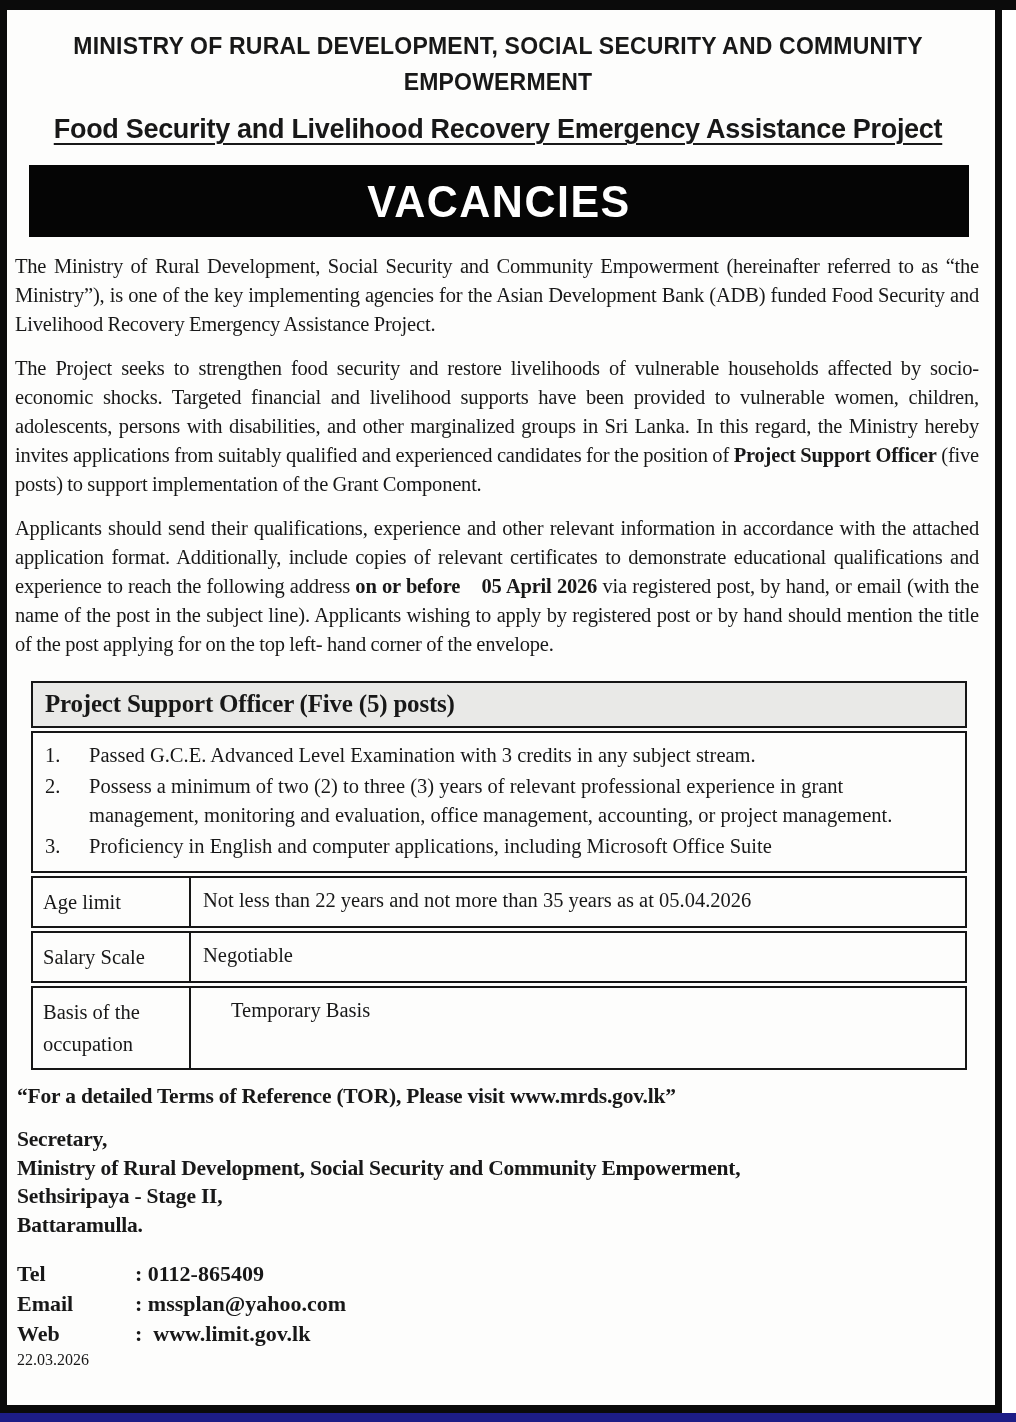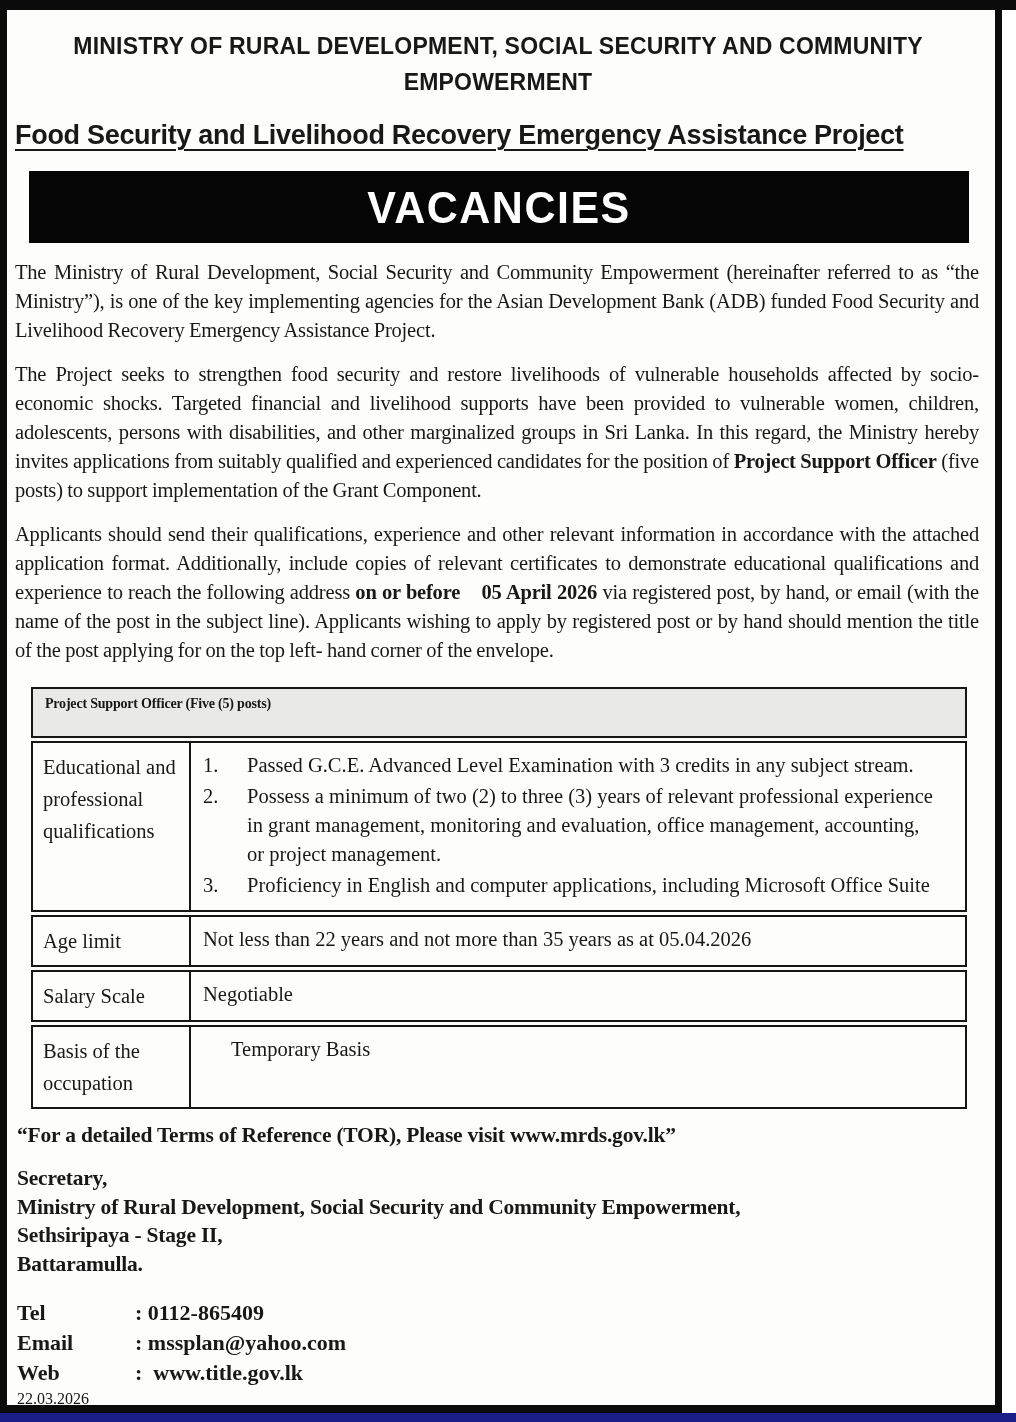--- a/index.html
+++ b/index.html
@@ -39,22 +39,22 @@
     line-height: 36px;
     text-align: center;
     max-width: 900px;
     margin: 8px auto 0 auto;
     letter-spacing: 0.2px;
   }
   .project-subtitle {
     font-family: "Liberation Sans", sans-serif;
     font-weight: 700;
     font-size: 27px;
-    text-align: left;
-    margin-top: 20px;
+    text-align: center;
+    margin-top: 14px;
     text-decoration: underline;
     text-decoration-thickness: 2px;
     text-underline-offset: 5px;
     letter-spacing: -0.3px;
   }
   .vacancies-banner {
     margin: 20px 12px 0 14px;
     height: 72px;
     background: #050505;
     display: flex;
@@ -85,22 +85,22 @@
     margin: 22px 14px 0 16px;
   }
   .tbox {
     border: 2px solid #161616;
     background: #fdfdfc;
   }
   .tbox + .tbox { margin-top: 3px; }
   .thead {
     background: #e9e9e7;
     font-weight: 700;
-    font-size: 14px;
-    padding: 7px 12px 24px 12px;
+    font-size: 25px;
+    padding: 7px 12px 8px 12px;
     letter-spacing: -0.2px;
   }
   .trow { display: flex; }
   .tlabel {
     width: 158px;
     flex: 0 0 158px;
     border-right: 2px solid #161616;
     padding: 8px 8px 8px 10px;
     font-size: 20.5px;
     line-height: 32px;
@@ -165,21 +165,20 @@
 
   <p class="para"><span class="prewrap">The Project seeks to strengthen food security and restore livelihoods of vulnerable households affected by socio-economic shocks. Targeted financial and livelihood supports have been provided to vulnerable women, children, adolescents, persons with disabilities, and other marginalized groups in Sri Lanka. In this regard, the Ministry hereby invites applications from suitably qualified and experienced candidates for the position of </span><span class="b prewrap">Project Support Officer</span><span class="prewrap"> (five posts) to support implementation of the Grant Component.</span></p>
 
   <p class="para"><span class="prewrap">Applicants should send their qualifications, experience and other relevant information in accordance with the attached application format. Additionally, include copies of relevant certificates to demonstrate educational qualifications and experience to reach the following address </span><span class="b prewrap">on or before    05 April 2026</span><span class="prewrap"> via registered post, by hand, or email (with the name of the post in the subject line). Applicants wishing to apply by registered post or by hand should mention the title of the post applying for on the top left- hand corner of the envelope.</span></p>
 
   <div class="vtable">
 
     <div class="tbox thead">Project Support Officer (Five (5) posts)</div>
 
     <div class="tbox trow">
-      <div class="tlabel">Educational and professional qualifications</div>
       <div class="tvalue">
         <ul class="qual-list">
           <li class="qual-item">
             <span class="qual-num">1.</span>
             <span class="qual-text">Passed G.C.E. Advanced Level Examination with 3 credits in any subject stream.</span>
           </li>
           <li class="qual-item">
             <span class="qual-num">2.</span>
             <span class="qual-text">Possess a minimum of two (2) to three (3) years of relevant professional experience in grant management, monitoring and evaluation, office management, accounting, or project management.</span>
           </li>
@@ -221,21 +220,21 @@
     <div class="contact-row">
       <span class="contact-label">Tel</span>
       <span class="contact-value">: 0112-865409</span>
     </div>
     <div class="contact-row">
       <span class="contact-label">Email</span>
       <span class="contact-value">: mssplan@yahoo.com</span>
     </div>
     <div class="contact-row">
       <span class="contact-label">Web</span>
-      <span class="contact-value">:  www.title.gov.lk</span>
+      <span class="contact-value">:  www.limit.gov.lk</span>
     </div>
   </div>
 
   <div class="publish-date">22.03.2026</div>
 
 </div>
 
 <div class="bottom-navy-bar"></div>
 
 </body></html>

